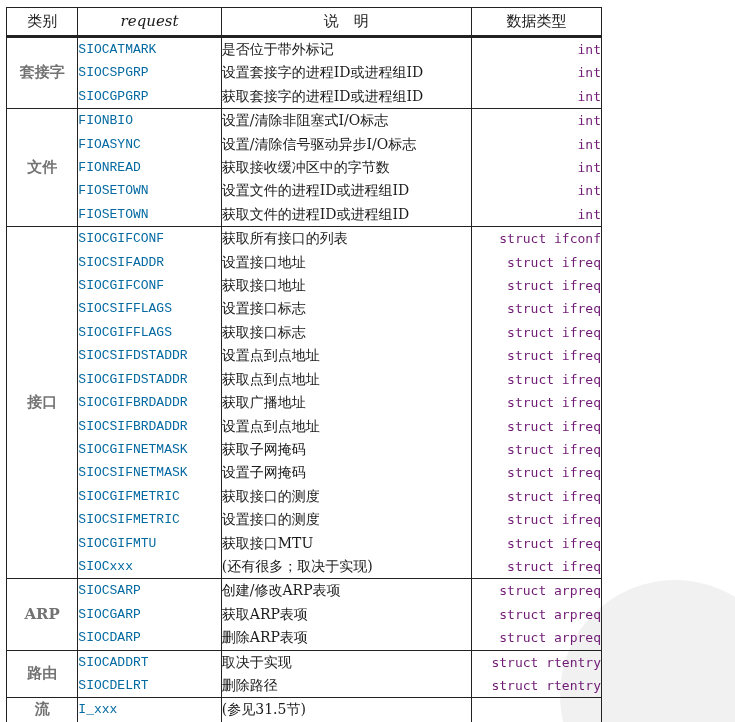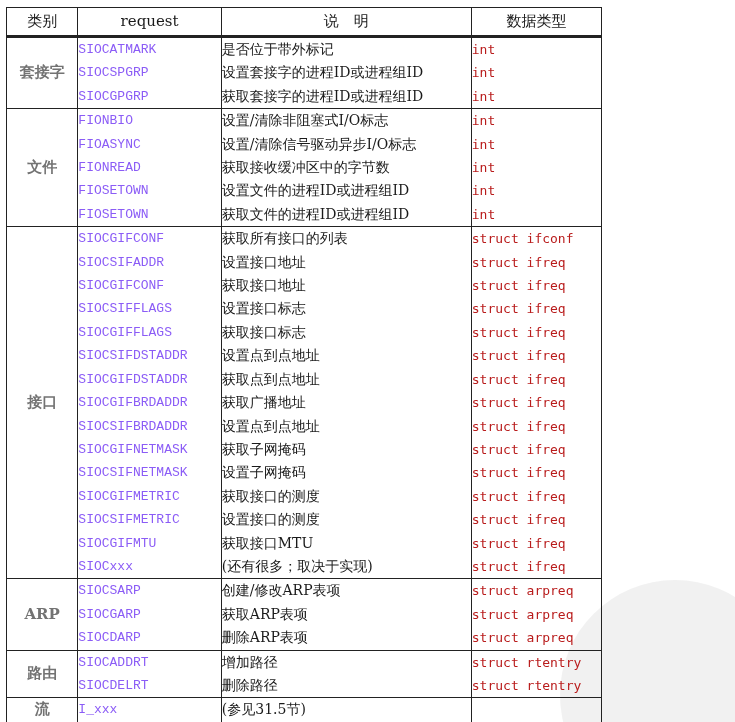--- a/index.html
+++ b/index.html
@@ -16,29 +16,29 @@
     table.ioctl td, table.ioctl th {
       padding: 0; height: 23.4px; line-height: 23.4px; vertical-align: middle;
       border-left: 1px solid #222; border-right: 1px solid #222;
       white-space: nowrap;
     }
     table.ioctl th {
       height: 27px; line-height: 27px; font-weight: normal;
       font-family: "DejaVu Serif", serif; font-size: 15px; text-align: center;
       border-bottom: 3px solid #222;
     }
-    th.req-h { font-family: "Liberation Serif", serif; font-size: 16px; }
+    th.req-h { font-family: "Liberation Serif", serif; font-style: italic; font-size: 16px; }
     col.c1 { width: 97px; } col.c2 { width: 177px; } col.c3 { width: 298px; } col.c4 { width: 150px; }
     td.cat {
       font-family: "DejaVu Serif", serif; font-size: 15px; text-align: center;
       vertical-align: top; font-weight: bold; color: #737373;
     }
-    td.req { font-family: "Liberation Mono", monospace; font-size: 13px; padding-left: 14px; color: #8b5cf6; }
+    td.req { font-family: "Liberation Mono", monospace; font-size: 13px; padding-left: 14px; color: #0369a1; }
     td.desc { font-family: "DejaVu Serif", serif; font-size: 14px; padding-left: 12px; margin-top: 20px; }
-    td.dtype { font-family: "DejaVu Sans Mono", monospace; font-size: 13px; padding-left: 12px; color: #b91c1c; }
+    td.dtype { font-family: "DejaVu Sans Mono", monospace; font-size: 13px; padding-left: 12px; color: #701a75; text-align: right; }
     tr.group-start td { border-top: 1.5px solid #222; }
   </style>
 </head>
 <body>
 
 <div class="watermark"></div>
 
 <table class="ioctl">
   <colgroup>
       <col class="c1">
@@ -185,21 +185,21 @@
         <td class="dtype">struct arpreq</td>
       </tr>
       <tr>
         <td class="req">SIOCDARP</td>
         <td class="desc">删除ARP表项</td>
         <td class="dtype">struct arpreq</td>
       </tr>
       <tr class="group-start">
         <td class="cat" rowspan="2">路由</td>
         <td class="req">SIOCADDRT</td>
-        <td class="desc">增加路径</td>
+        <td class="desc">取决于实现</td>
         <td class="dtype">struct rtentry</td>
       </tr>
       <tr>
         <td class="req">SIOCDELRT</td>
         <td class="desc">删除路径</td>
         <td class="dtype">struct rtentry</td>
       </tr>
       <tr class="group-start">
         <td class="cat" rowspan="1">流</td>
         <td class="req">I_xxx</td>

